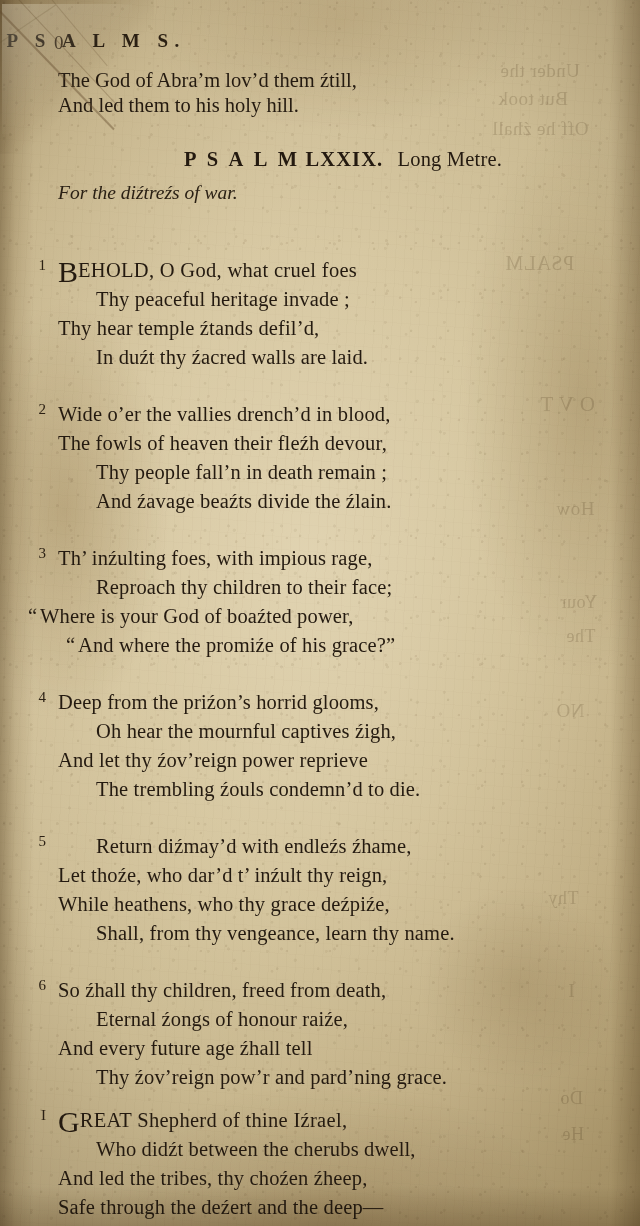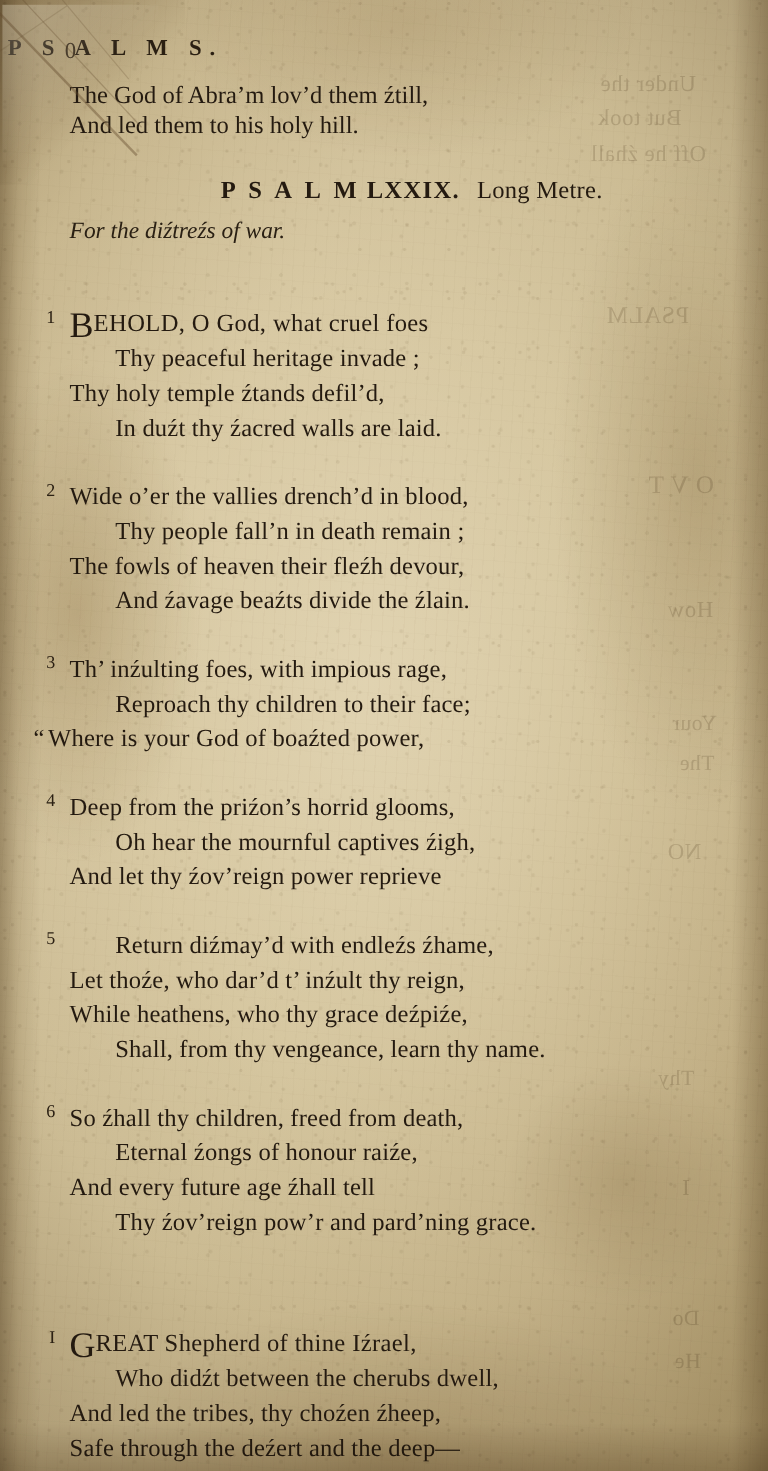--- a/index.html
+++ b/index.html
@@ -305,47 +305,49 @@
       </div>
       <div class="psalm-sub" style="margin-top:9px;">For the diźtreźs of war.</div>
     </div>
 
     <div class="block verses" id="psalm79-verses" style="top:228px;">
         <div class="verse">
           <div class="vnum">1</div>
           <div class="vlines">
             <div class="vline"><span class="dropcap">B</span><span class="smallcaps-word">EHOLD, O God, what cruel foes</span></div>
             <div class="vline ind">Thy peaceful heritage invade ;</div>
-            <div class="vline">Thy holy temple źtands defil’d,</div>
+            <div class="vline">Thy hear temple źtands defil’d,</div>
             <div class="vline ind">In duźt thy źacred walls are laid.</div>
           </div>
         </div>
         <div class="verse">
           <div class="vnum">2</div>
           <div class="vlines">
             <div class="vline">Wide o’er the vallies drench’d in blood,</div>
+            <div class="vline">The fowls of heaven their fleźh devour,</div>
             <div class="vline ind">Thy people fall’n in death remain ;</div>
-            <div class="vline">The fowls of heaven their fleźh devour,</div>
             <div class="vline ind">And źavage beaźts divide the źlain.</div>
           </div>
         </div>
         <div class="verse">
           <div class="vnum">3</div>
           <div class="vlines">
             <div class="vline">Th’ inźulting foes, with impious rage,</div>
             <div class="vline ind">Reproach thy children to their face;</div>
             <div class="vline qopen">Where is your God of boaźted power,</div>
+            <div class="vline ind qopen">And where the promiźe of his grace?”</div>
           </div>
         </div>
         <div class="verse">
           <div class="vnum">4</div>
           <div class="vlines">
             <div class="vline">Deep from the priźon’s horrid glooms,</div>
             <div class="vline ind">Oh hear the mournful captives źigh,</div>
             <div class="vline">And let thy źov’reign power reprieve</div>
+            <div class="vline ind">The trembling źouls condemn’d to die.</div>
           </div>
         </div>
         <div class="verse">
           <div class="vnum">5</div>
           <div class="vlines">
             <div class="vline ind">Return diźmay’d with endleźs źhame,</div>
             <div class="vline">Let thoźe, who dar’d t’ inźult thy reign,</div>
             <div class="vline">While heathens, who thy grace deźpiźe,</div>
             <div class="vline ind">Shall, from thy vengeance, learn thy name.</div>
           </div>

